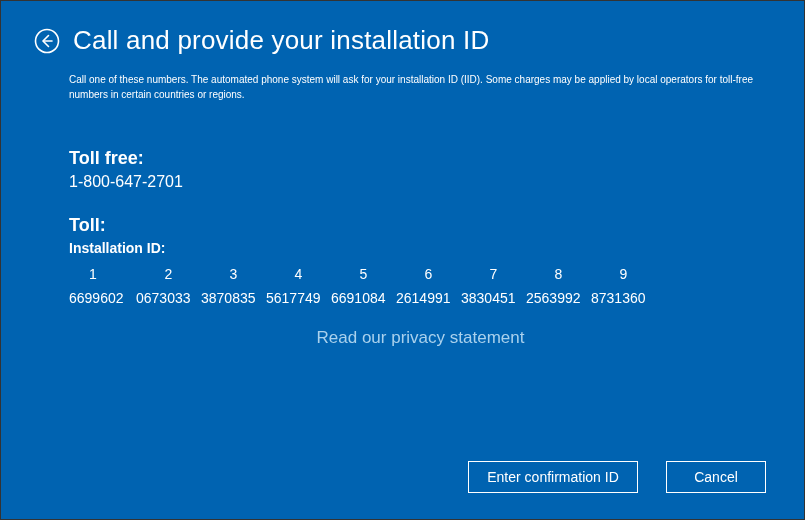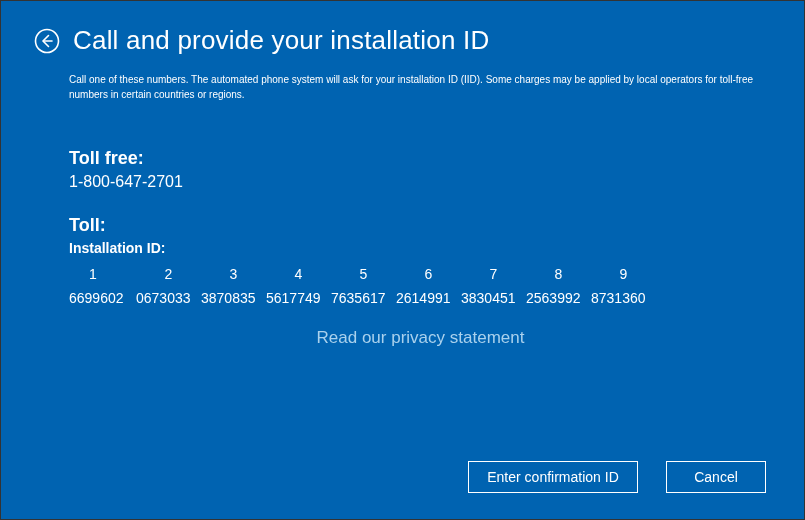--- a/index.html
+++ b/index.html
@@ -166,21 +166,21 @@
           <div class="iid-col">
             <div class="iid-head">3</div>
             <div class="iid-val">3870835</div>
           </div>
           <div class="iid-col">
             <div class="iid-head">4</div>
             <div class="iid-val">5617749</div>
           </div>
           <div class="iid-col">
             <div class="iid-head">5</div>
-            <div class="iid-val">7635617</div>
+            <div class="iid-val">6691084</div>
           </div>
           <div class="iid-col">
             <div class="iid-head">6</div>
             <div class="iid-val">2614991</div>
           </div>
           <div class="iid-col">
             <div class="iid-head">7</div>
             <div class="iid-val">3830451</div>
           </div>
           <div class="iid-col">

